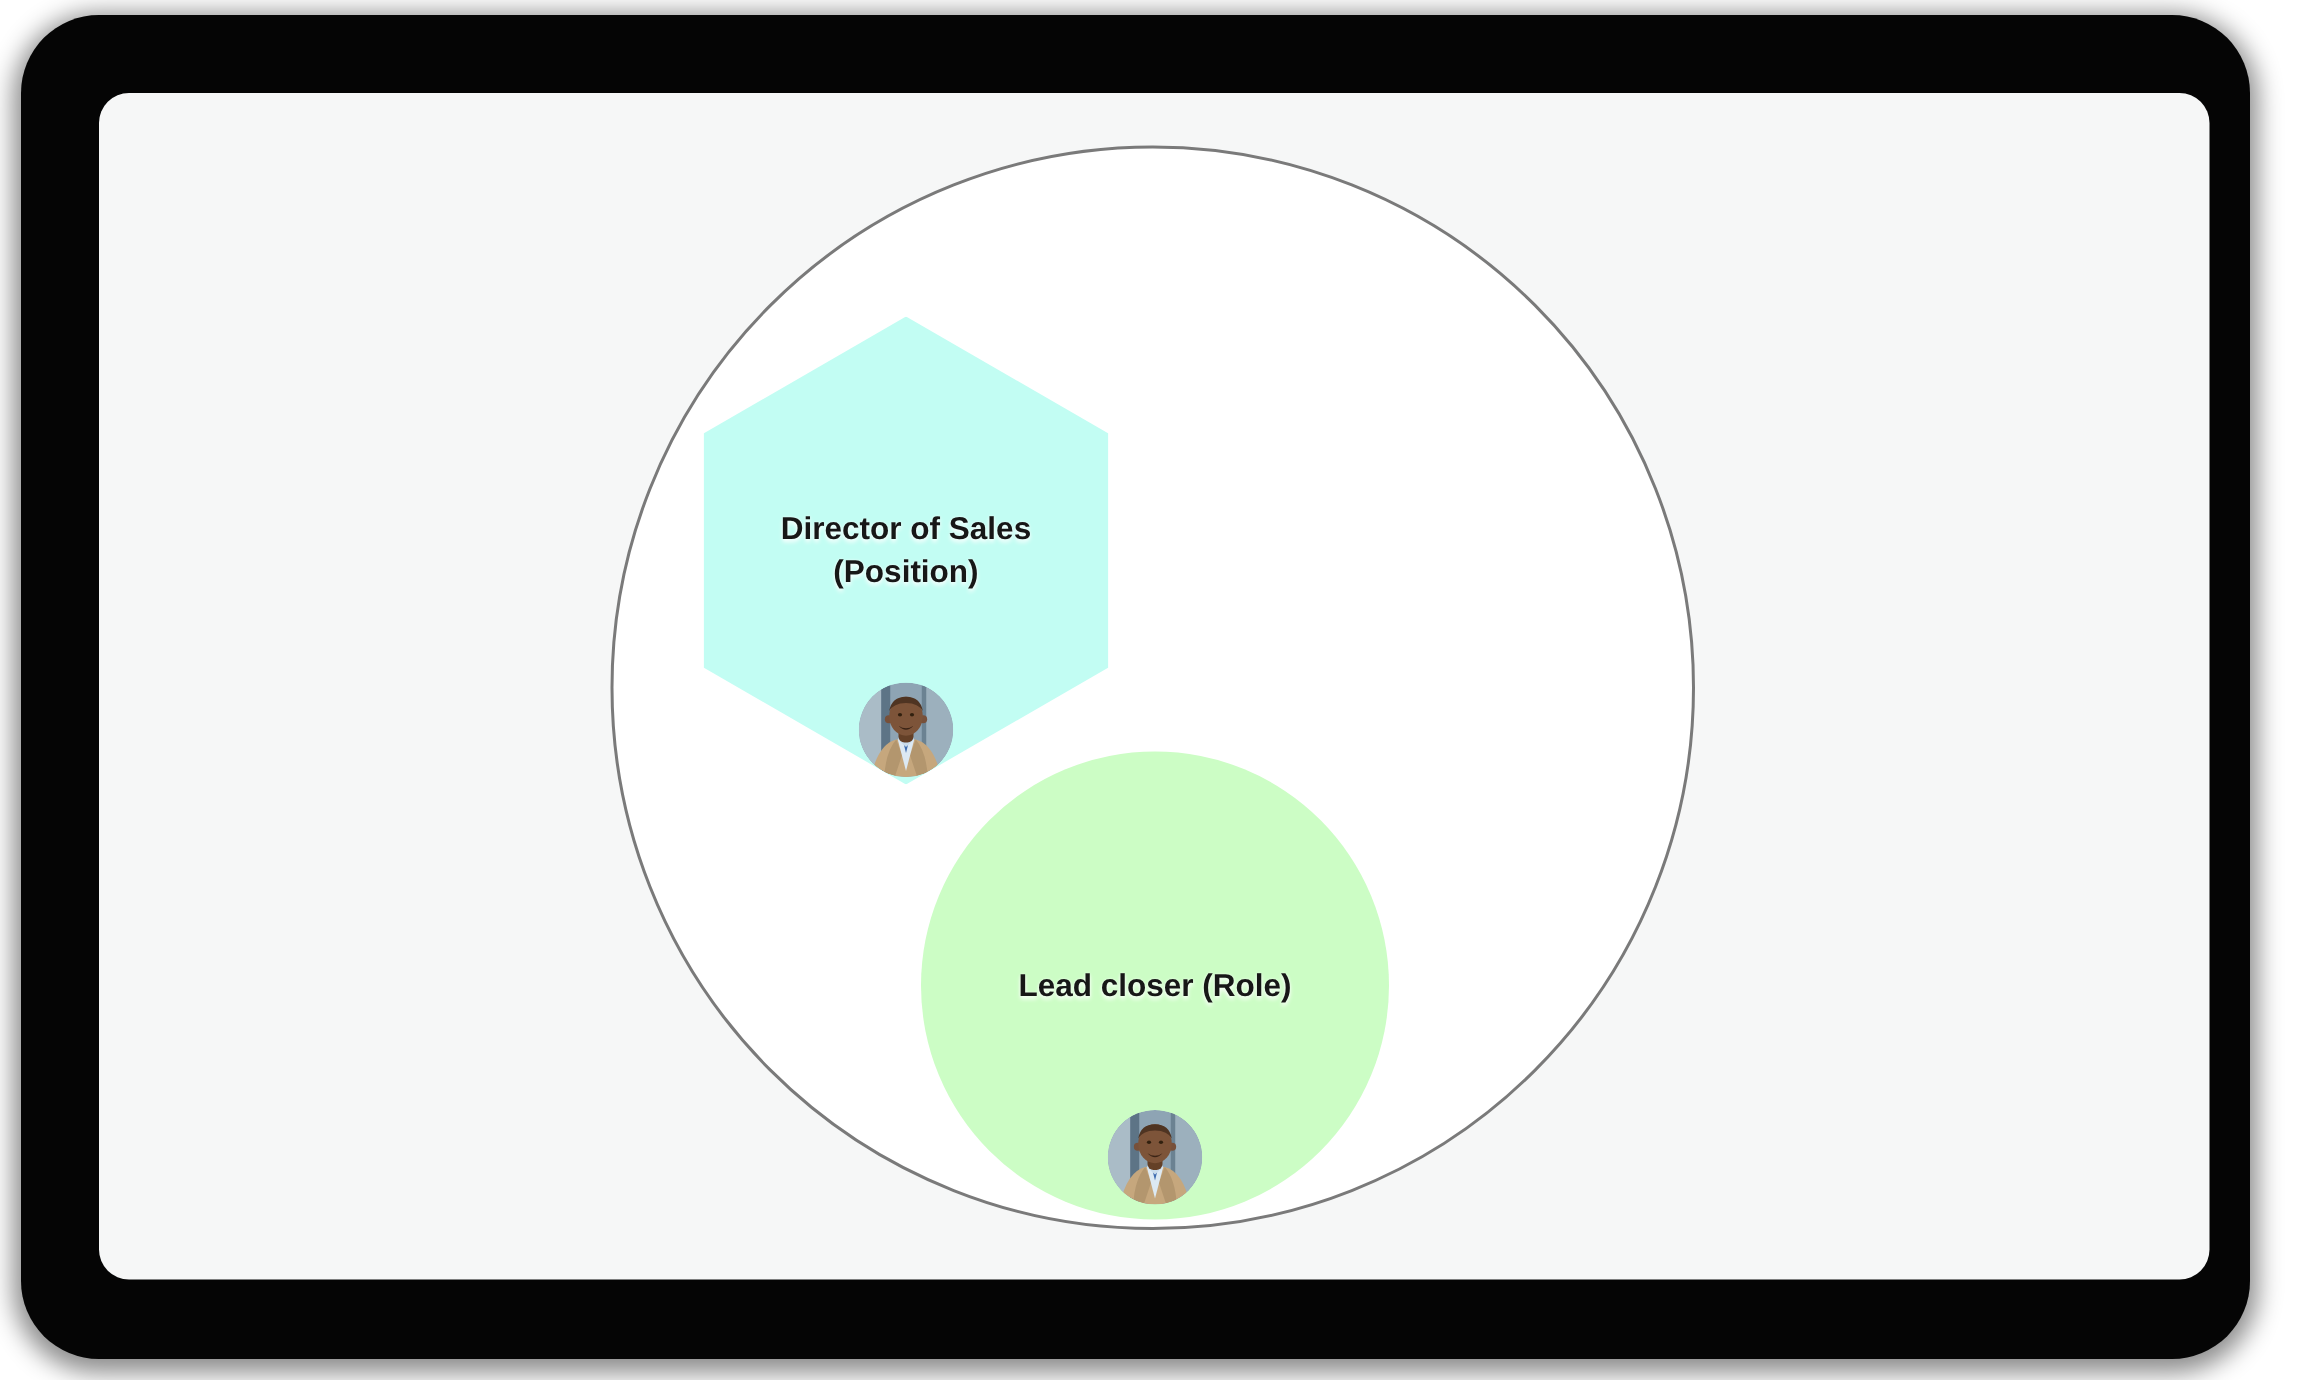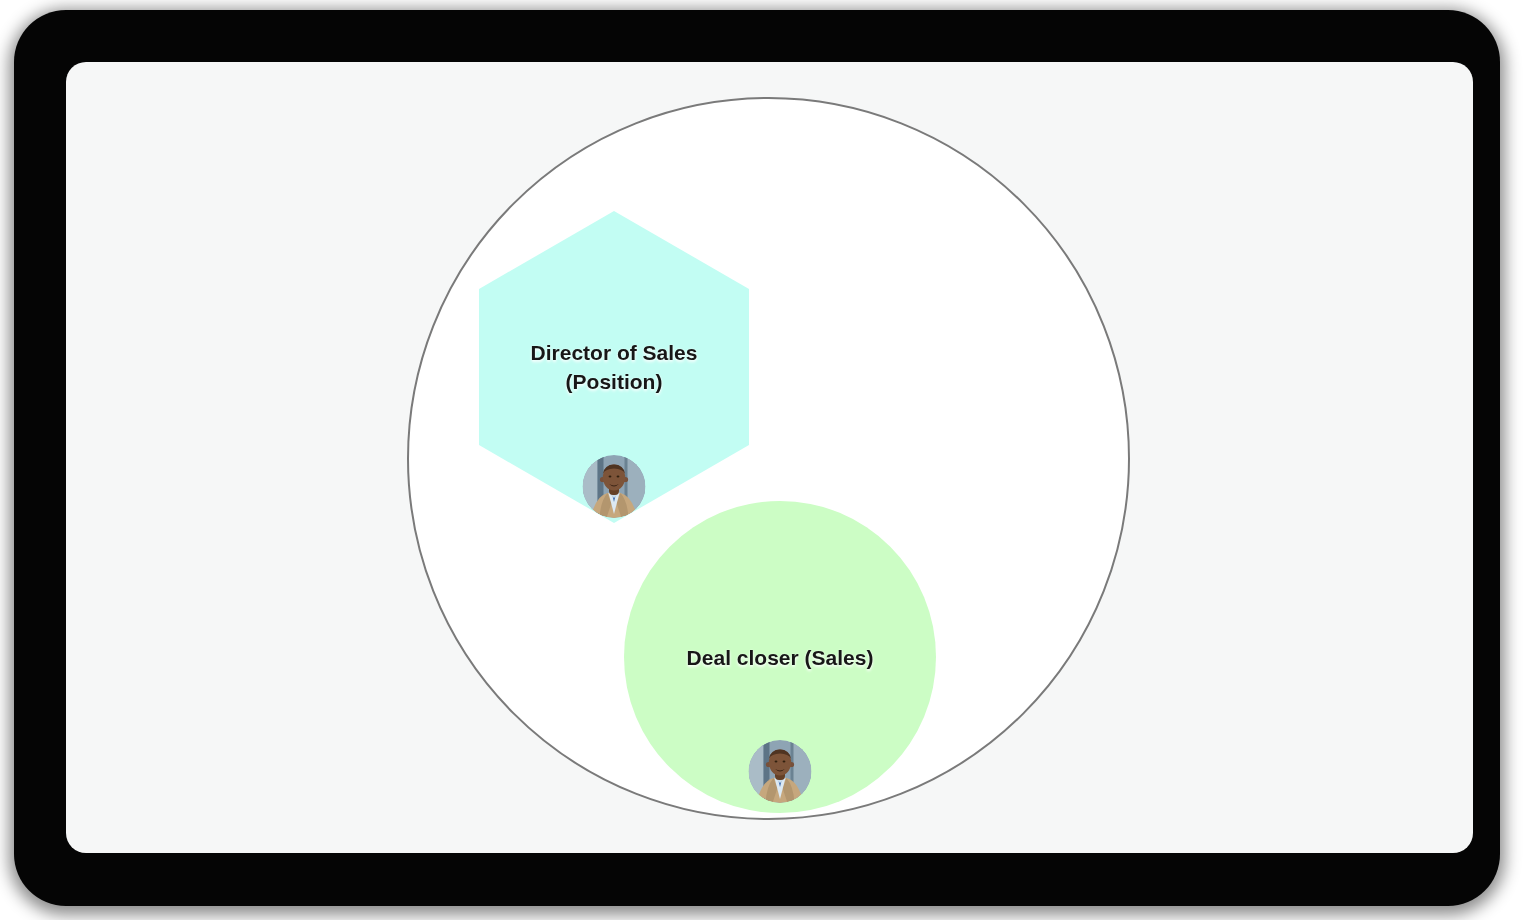--- a/index.html
+++ b/index.html
@@ -38,21 +38,20 @@
     border-radius: 50%;
     background: var(--outer_circle_fill, #ffffff);
     border: 2px solid var(--outer_circle_border, #7a7a7a);
   }
 
   .node {
     position: absolute;
     display: flex;
     align-items: center;
     justify-content: center;
-    margin-left: 10px;
   }
 
   .node-label {
     font-size: 21px;
     font-weight: bold;
     line-height: 29px;
     color: var(--label_text, #171717);
     text-align: center;
     white-space: pre-line;
     text-shadow: 0 2px 3px rgba(255,255,255,0.95), 0 0 2px rgba(255,255,255,0.6);
@@ -134,21 +133,21 @@
 (Position)</div>
       <div class="avatar avatar-hex">
         <svg viewBox="0 0 63 63">
             <use href="#avatar-man"></use>
           </svg>
       </div>
     </div>
 
 
     <div class="node node-circle node-deal">
-      <div class="node-label">Deal closer (Sales)</div>
+      <div class="node-label">Lead closer (Role)</div>
       <div class="avatar avatar-deal">
         <svg viewBox="0 0 63 63">
             <use href="#avatar-man"></use>
           </svg>
       </div>
     </div>
 
   </div>
 </div>
 

